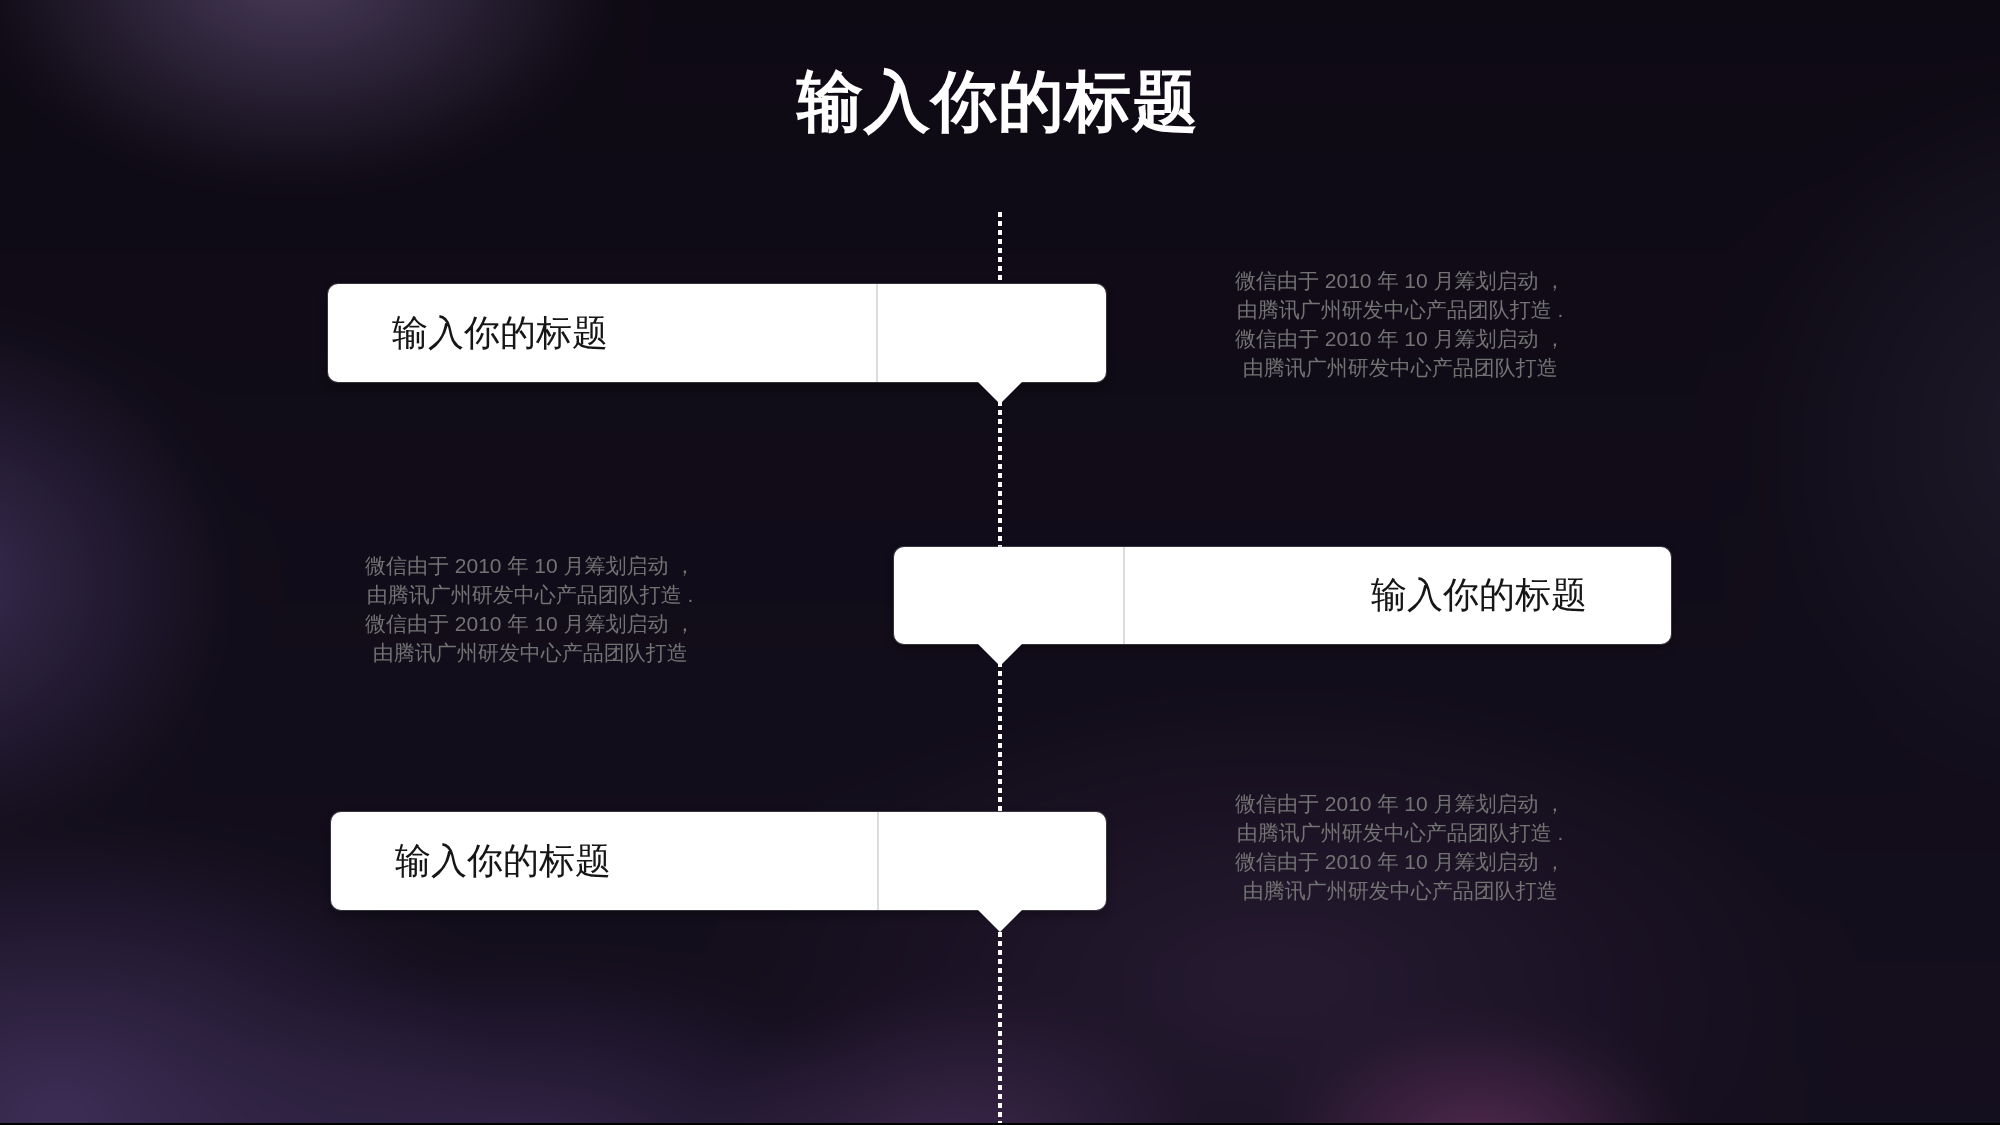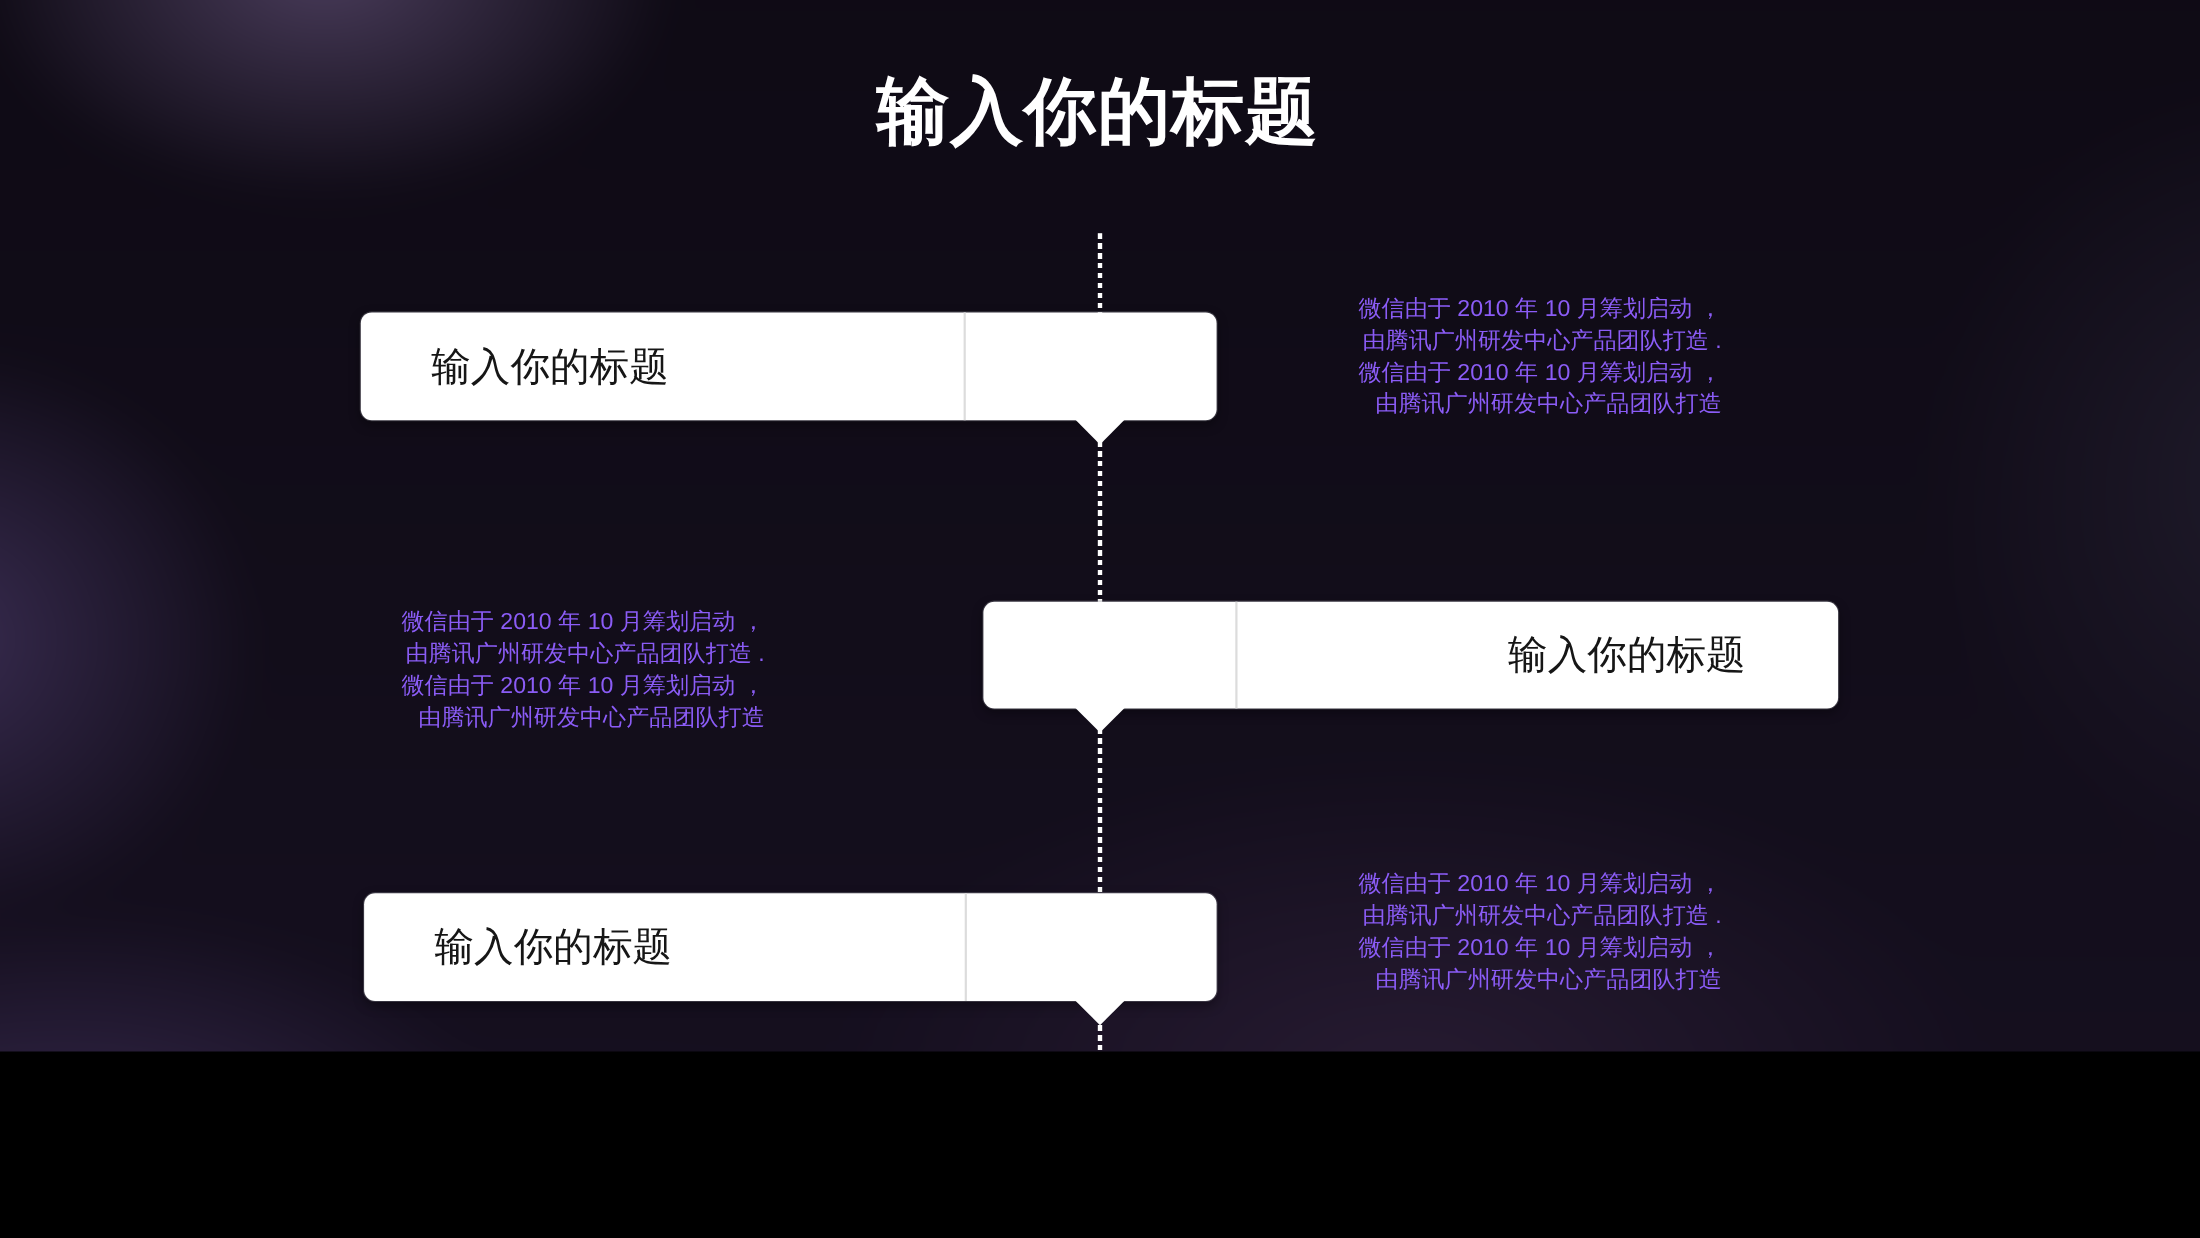--- a/index.html
+++ b/index.html
@@ -1,18 +1,18 @@
 <!DOCTYPE html>
 <html><head>
 <meta charset="utf-8">
 <style>
   html,body{margin:0;padding:0;background:#000;}
   .slide{
     position:relative;
-    width:2000px;height:956px;
+    width:2000px;height:1123px;
     overflow:hidden;
     font-family:"Liberation Sans","DejaVu Sans",sans-serif;
   }
   
   .bg{
     position:absolute;inset:-60px;
     background-color:#120d1a;
     background-image:
       radial-gradient(460px 300px ellipse at 355px 30px,  rgba(77,63,95,0.95) 0%, rgba(77,63,95,0) 70%),
       radial-gradient(420px 380px ellipse at 0px 640px,   rgba(62,48,88,0.90) 0%, rgba(62,48,88,0) 70%),
@@ -62,22 +62,22 @@
   .card2 .divider{left:229px;}
   .card2 .card-title{padding-right:84px;text-align:right;}
   .card2 .tail{left:83px;top:96px;}
 
   .card3{left:331px;top:812px;width:775px;height:98px;}
   .card3 .divider{left:546px;}
   .card3 .card-title{padding-left:64px;text-align:left;}
   .card3 .tail{left:646px;top:97px;}
 
   .para{
-    position:absolute;color:#8b5cf6;font-size:21px;line-height:29px;
-    white-space:pre-line;text-align:right;
+    position:absolute;color:#737373;font-size:21px;line-height:29px;
+    white-space:pre-line;text-align:center;
   }
   .para1{left:1235px;top:266px;}
   .paraL{left:365px; top:551px;}
   .para2{left:1235px;top:789px;}
 </style>
 </head>
 <body>
 
 <div class="slide">
   <div class="bg"></div>

